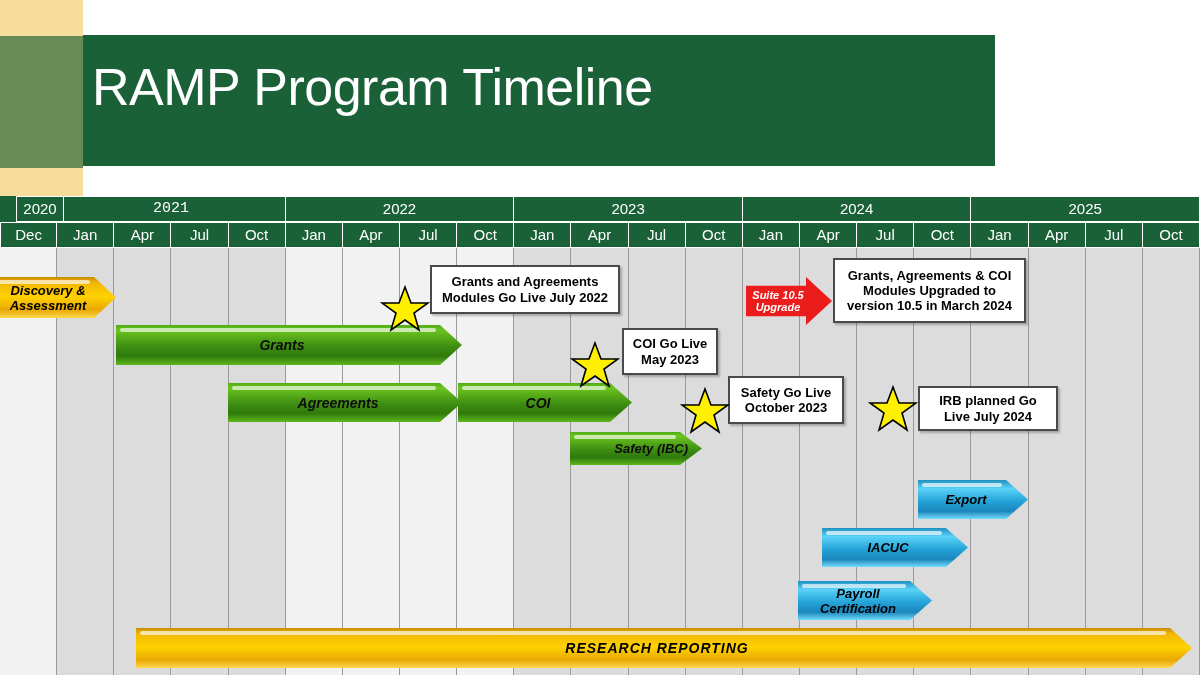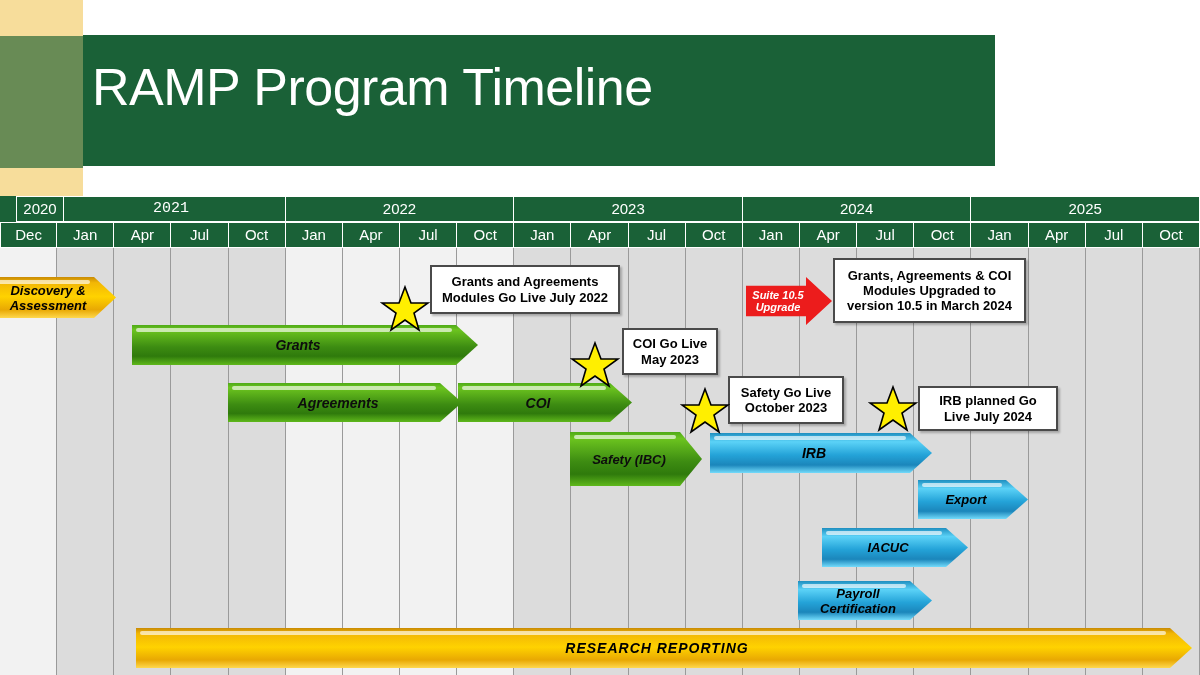--- a/index.html
+++ b/index.html
@@ -126,39 +126,36 @@
       <div class="gcol dark" style="left: 1142.86px; width: 57.1429px;"></div>
     </div>
 
   <div class="bar gold" style="left:-6px;top:277px;width:122px;height:41px;font-size:13px;">
     <span class="lbl">
       <span>Discovery  &amp;</span><br>
       <span>Assessment</span>
     </span>
   </div>
 
-  <div class="bar green" style="left:116px;top:325px;width:346px;height:40px;font-size:14px;margin-left:16px;">
+  <div class="bar green" style="left:116px;top:325px;width:346px;height:40px;font-size:14px;">
     <span class="lbl">Grants</span>
   </div>
 
   <div class="bar green" style="left:228px;top:383px;width:234px;height:39px;font-size:14px;">
     <span class="lbl">Agreements</span>
   </div>
 
   <div class="bar green" style="left:458px;top:383px;width:174px;height:39px;font-size:14px;">
     <span class="lbl">COI</span>
   </div>
 
-  <div class="bar green" style="left:570px;top:432px;width:132px;height:54px;font-size:13px;">
+  <div class="bar green" style="left:570px;top:432px;width:132px;height:33px;font-size:13px;justify-content:flex-end;">
     <span class="lbl">Safety (IBC)</span>
   </div>
 
-  <div class="bar blue" style="left:710px;top:433px;width:222px;height:40px;font-size:14px;">
-    <span class="lbl">IRB</span>
-  </div>
 
   <div class="bar blue" style="left:918px;top:480px;width:110px;height:39px;font-size:13px;">
     <span class="lbl">Export</span>
   </div>
 
   <div class="bar blue" style="left:822px;top:528px;width:146px;height:39px;font-size:13px;">
     <span class="lbl">IACUC</span>
   </div>
 
   <div class="bar blue" style="left:798px;top:581px;width:134px;height:39px;font-size:13px;">

